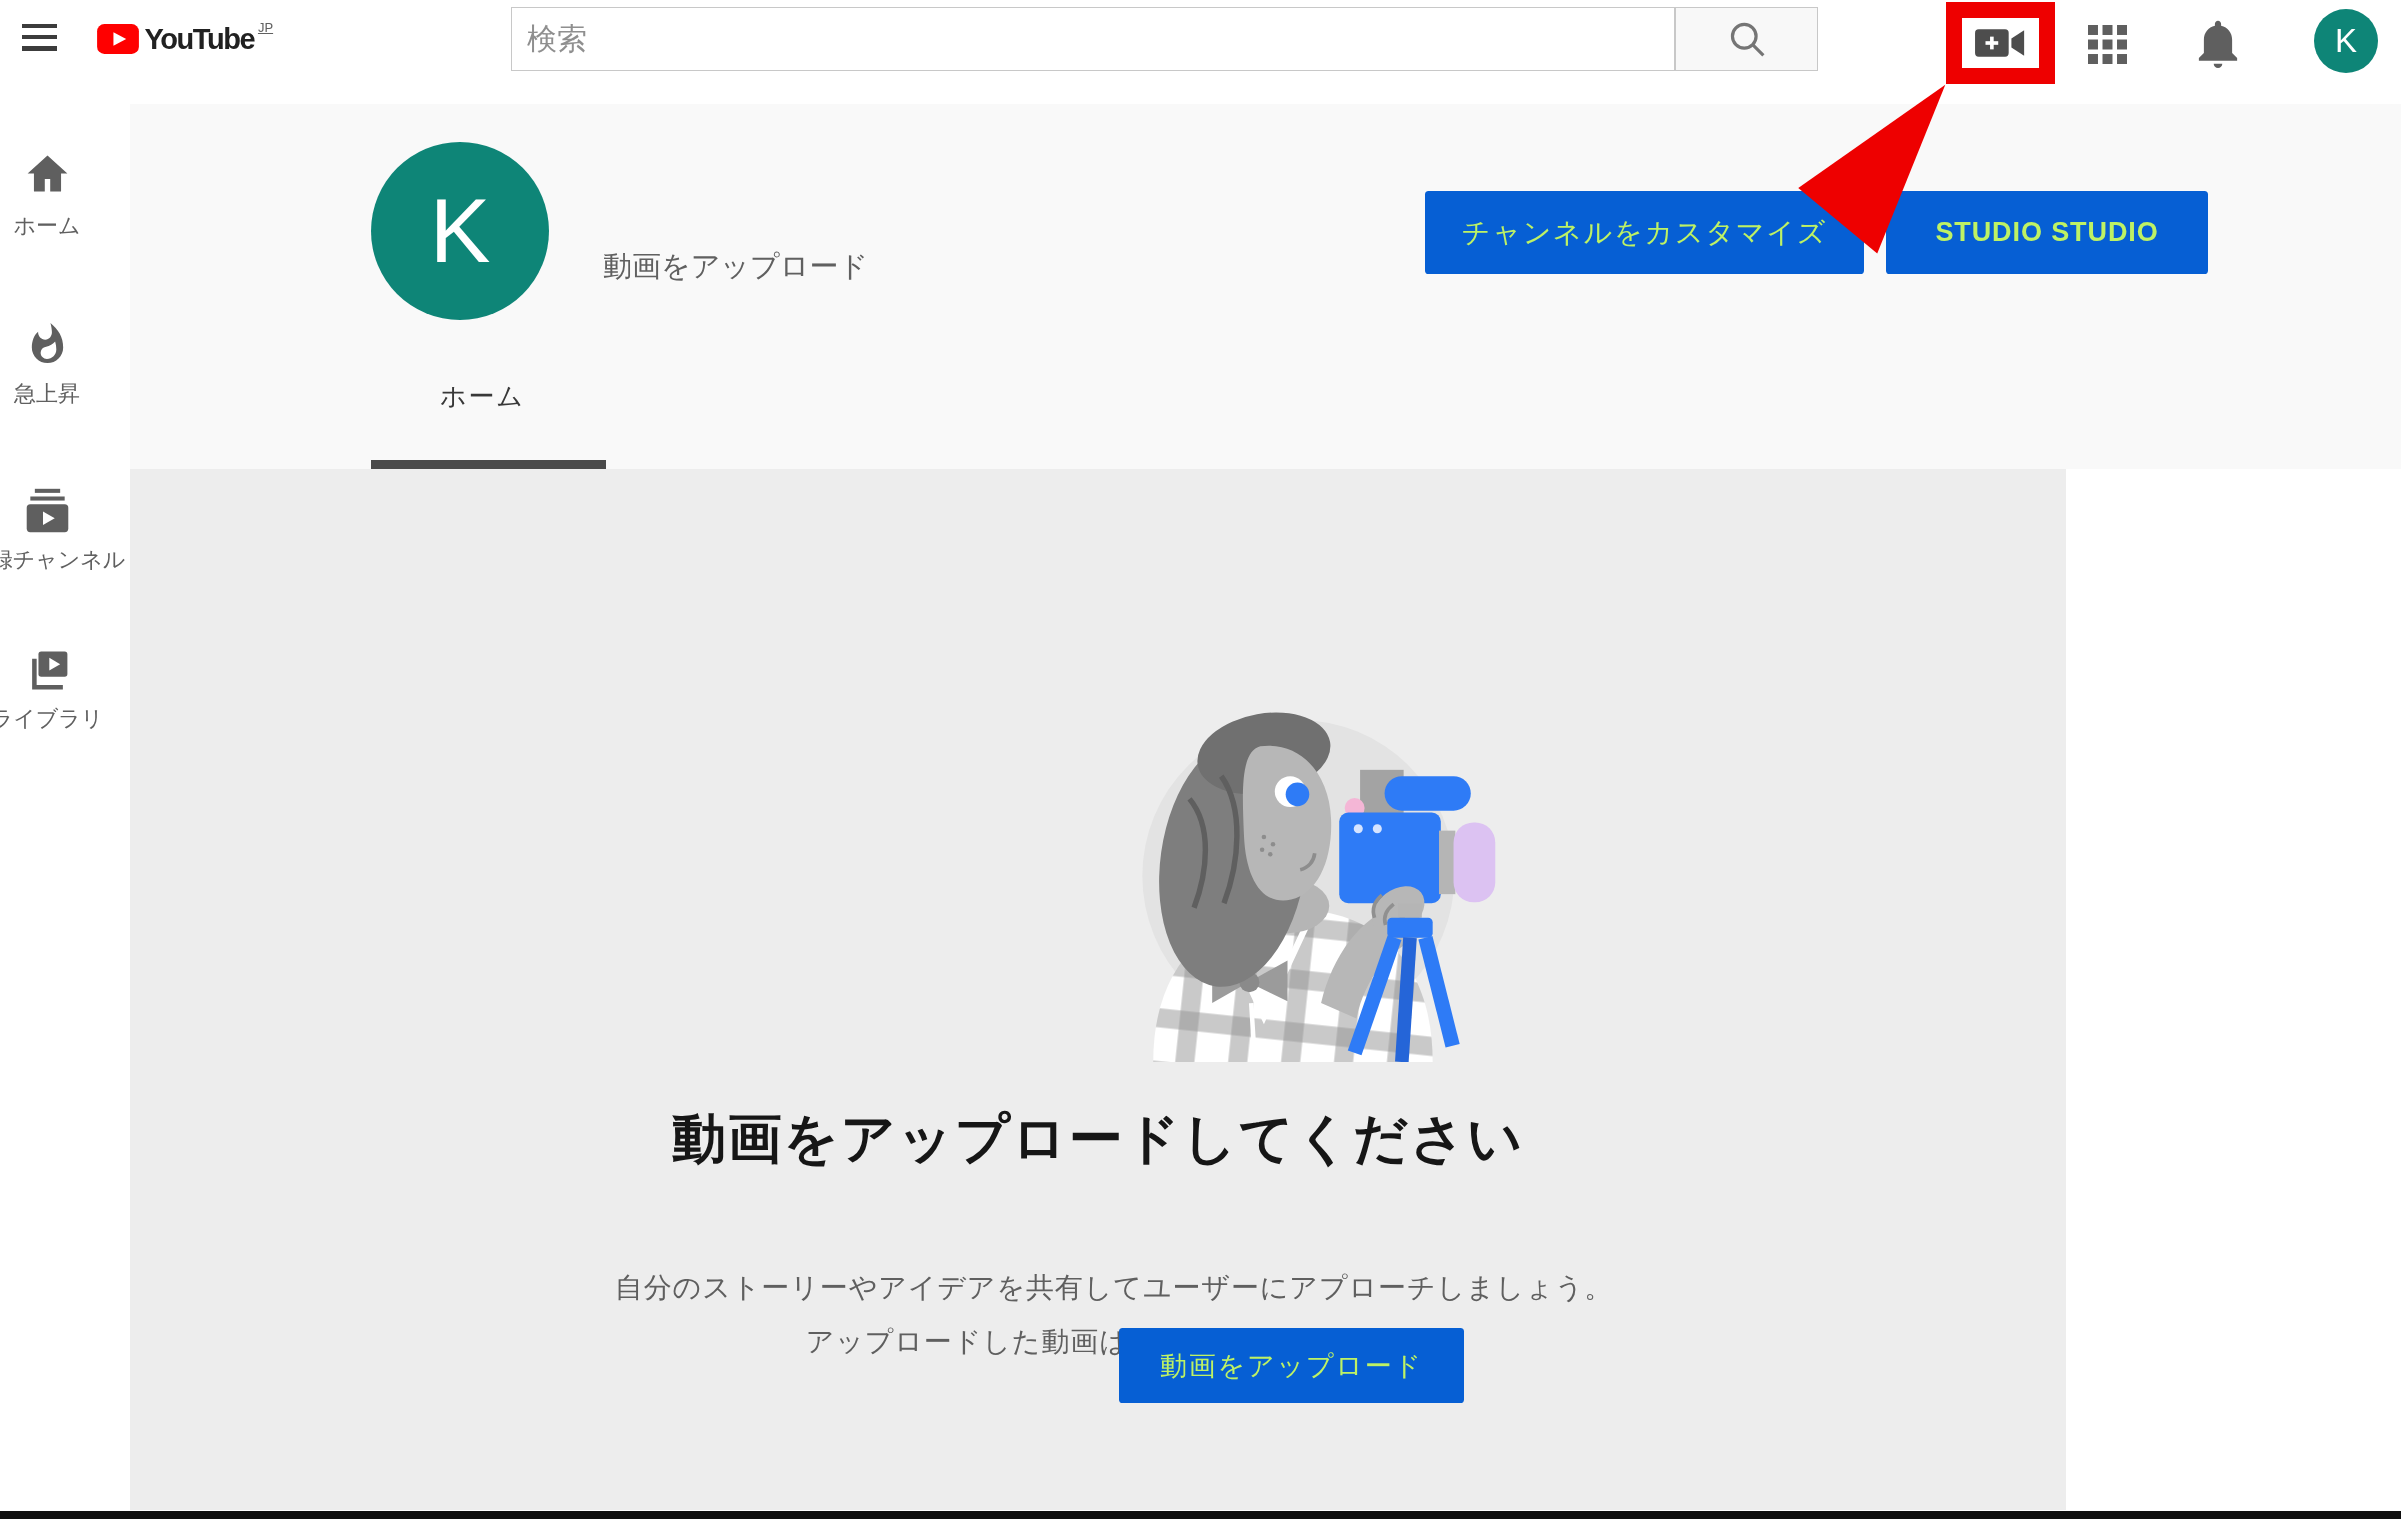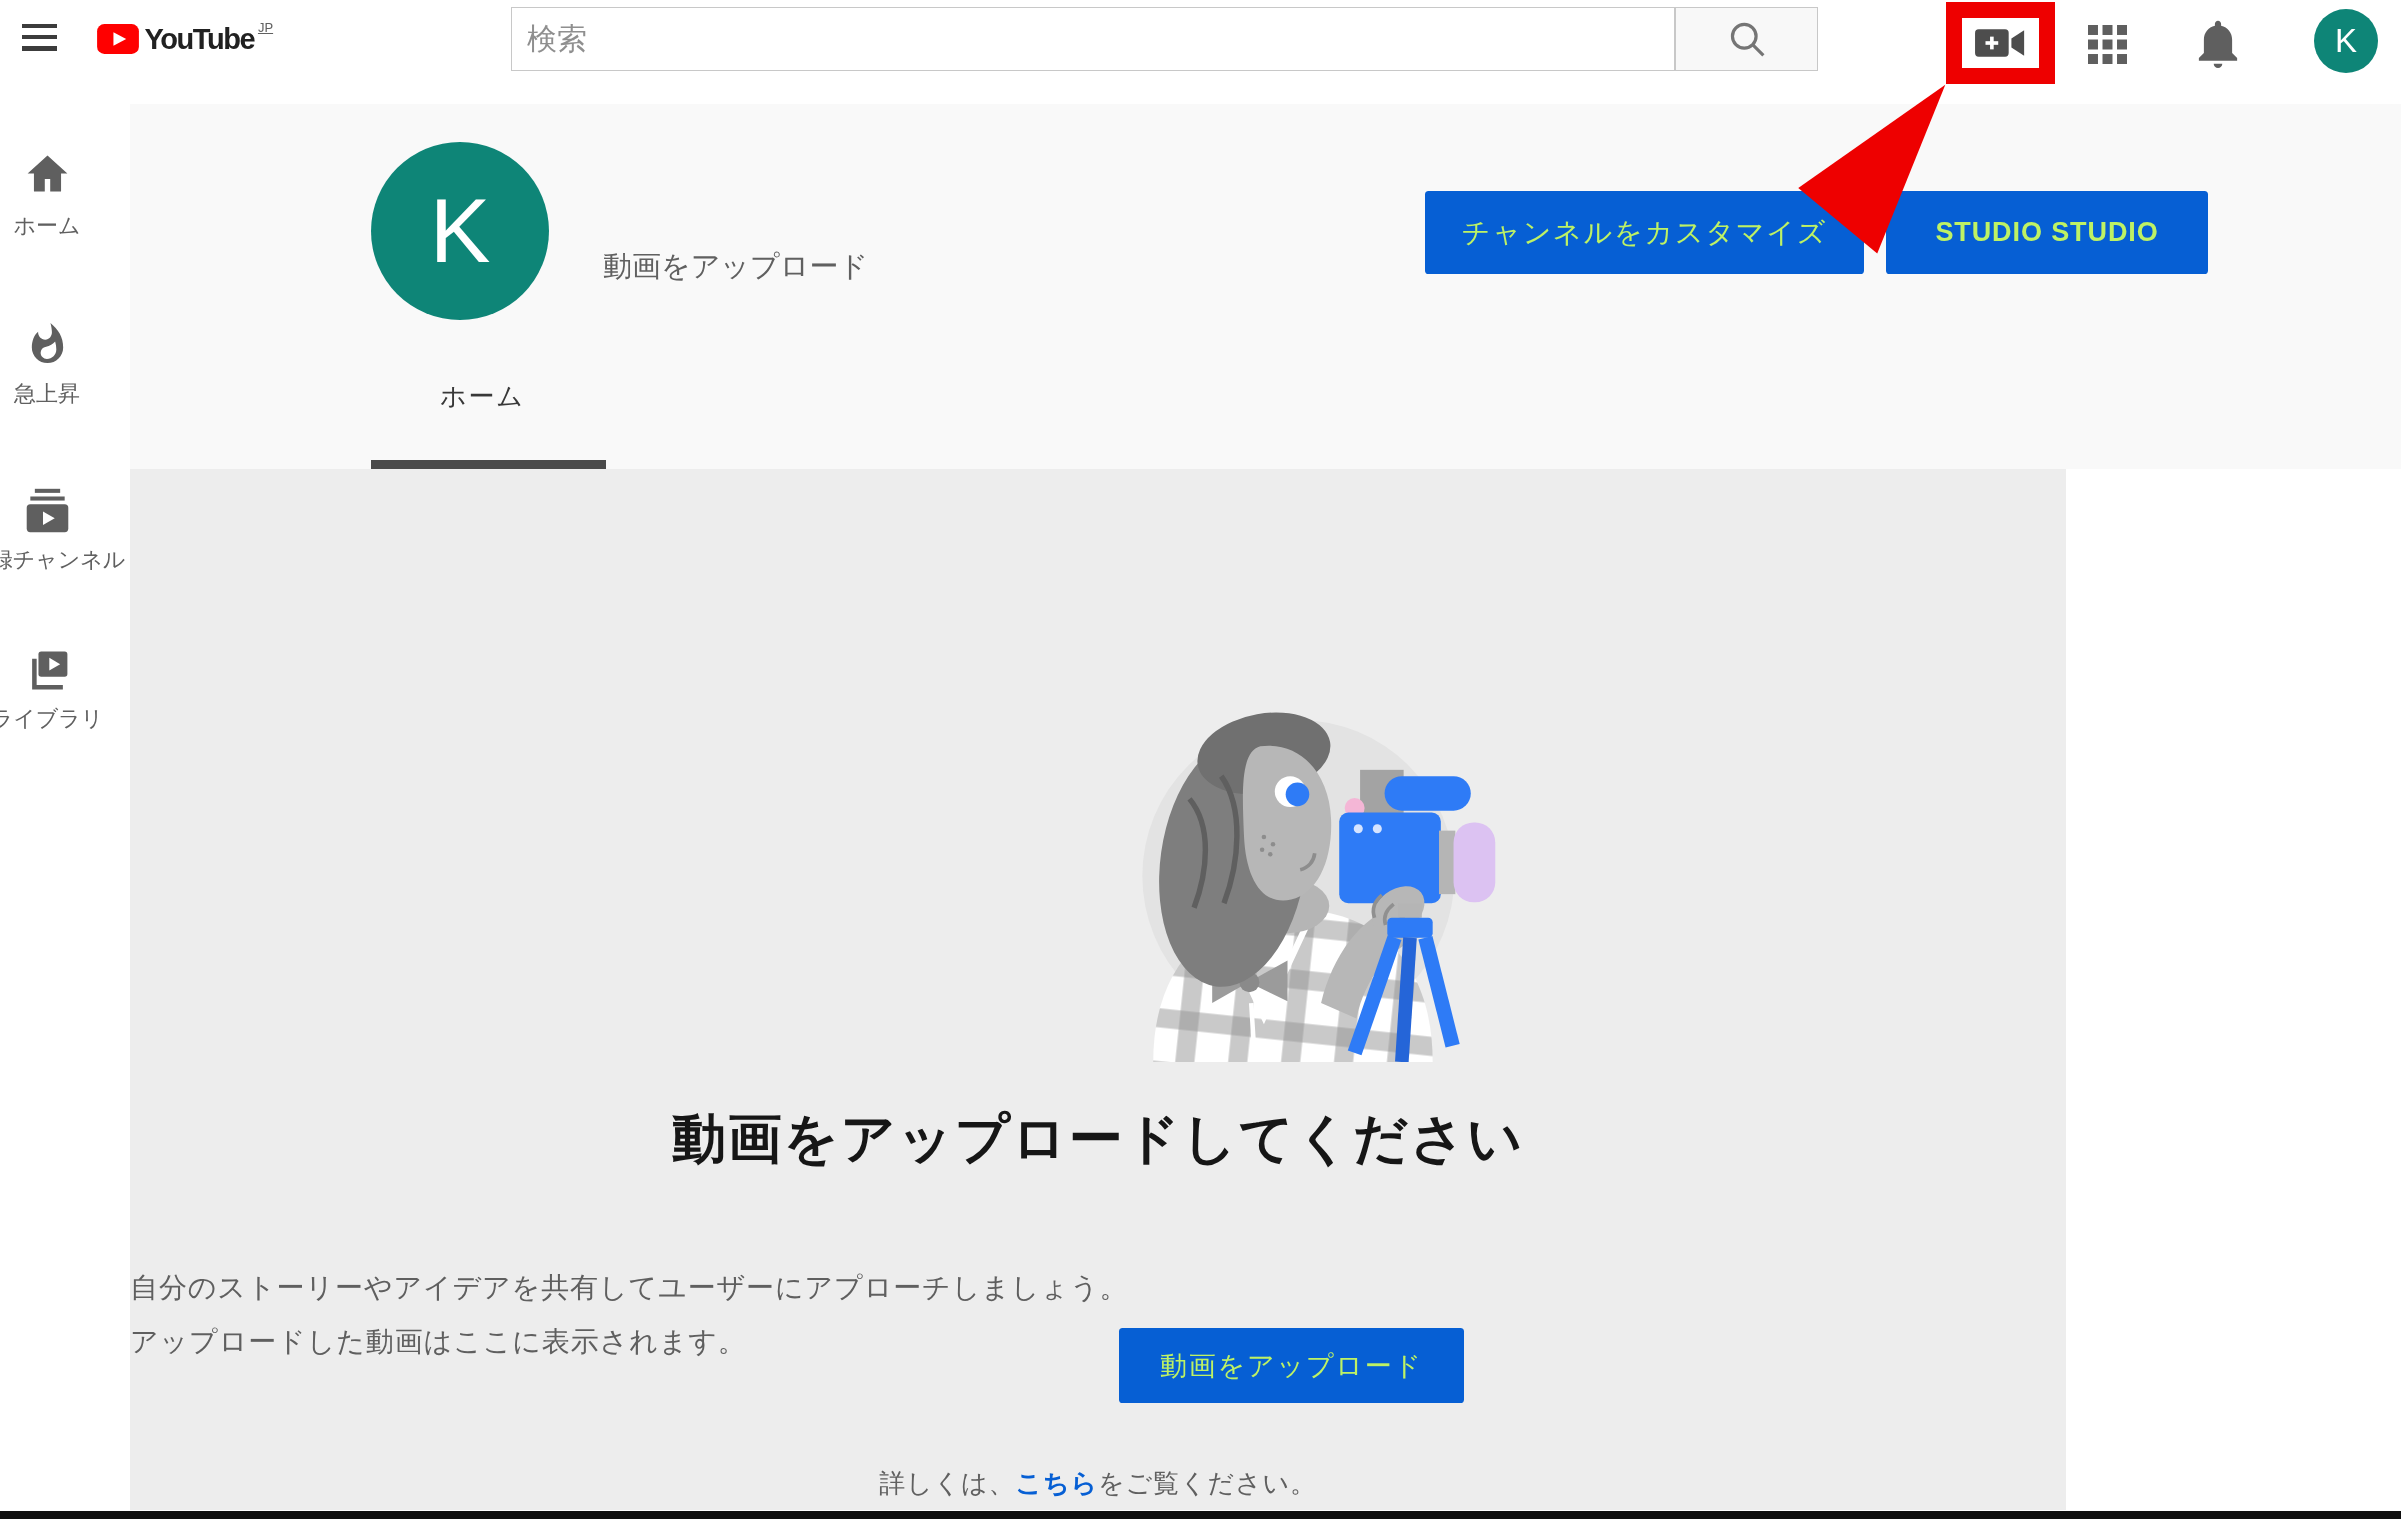--- a/index.html
+++ b/index.html
@@ -41,21 +41,21 @@
   .btn-blue { position:absolute; background:#065fd4; color:#bef264; border:none; border-radius:3.6px; display:flex; align-items:center; justify-content:center; cursor:pointer; font-family:inherit; }
   .btn-customize { left:1295px; top:87px; width:439px; height:83px; font-size:28px; letter-spacing:1.8px; }
   .btn-studio { left:1756px; top:87px; width:322px; height:83px; font-size:27px; font-weight:700; letter-spacing:0.9px; }
   .tab { position:absolute; left:310px; top:275px; font-size:26px; letter-spacing:1.8px; color:#383838; cursor:pointer; }
   .tab-underline { position:absolute; left:241px; top:356px; width:235px; height:9px; background:#4a4a4a; }
 
   
   .content { position:absolute; left:130px; top:469px; width:1936px; height:1041px; background:#ededed; }
   .illus { position:absolute; left:996px; top:221px; width:372px; height:372px; }
   .empty-title { position:absolute; left:0; top:634px; width:100%; text-align:center; font-size:54px; letter-spacing:1.8px; color:#161616; }
-  .empty-desc { position:absolute; left:0; top:792px; width:100%; font-size:28px; letter-spacing:0.9px; line-height:54px; color:#5f5f5f; }
+  .empty-desc { position:absolute; left:16px; top:792px; width:100%; text-align:center; font-size:28px; letter-spacing:0.9px; line-height:54px; color:#5f5f5f; }
   .btn-upload { left:989px; top:859px; width:345px; height:75px; font-size:27px; letter-spacing:1.8px; }
   .empty-footer { position:absolute; left:0; top:997px; width:100%; text-align:center; font-size:26px; color:#606060; letter-spacing:0.9px; }
   .empty-footer a { color:#065fd4; font-weight:700; text-decoration:none; cursor:pointer; }
 
   .bottom-bar { position:absolute; left:0; top:1511px; width:2401px; height:9px; background:#0f0f0f; z-index:20; }
 
   
   .arrow-overlay { position:absolute; left:0; top:0; width:2401px; height:1520px; z-index:50; pointer-events:none; }
 </style>
 </head>
@@ -236,21 +236,20 @@
 
     <h1 class="empty-title">動画をアップロードしてください</h1>
 
     <div class="empty-desc">
       <div>自分のストーリーやアイデアを共有してユーザーにアプローチしましょう。</div>
       <div>アップロードした動画はここに表示されます。</div>
     </div>
 
     <button class="btn-blue btn-upload">動画をアップロード</button>
 
-    <div class="empty-footer"><span>詳しくは、</span><a>こちら</a><span>をご覧ください。</span></div>
   </main>
 
   <div class="bottom-bar"></div>
 
   <svg class="arrow-overlay" viewBox="0 0 2645 1674">
     <polygon points="2143,93 1981,207 2068,279" fill="#ee0000"></polygon>
   </svg>
 
 </div>
 

